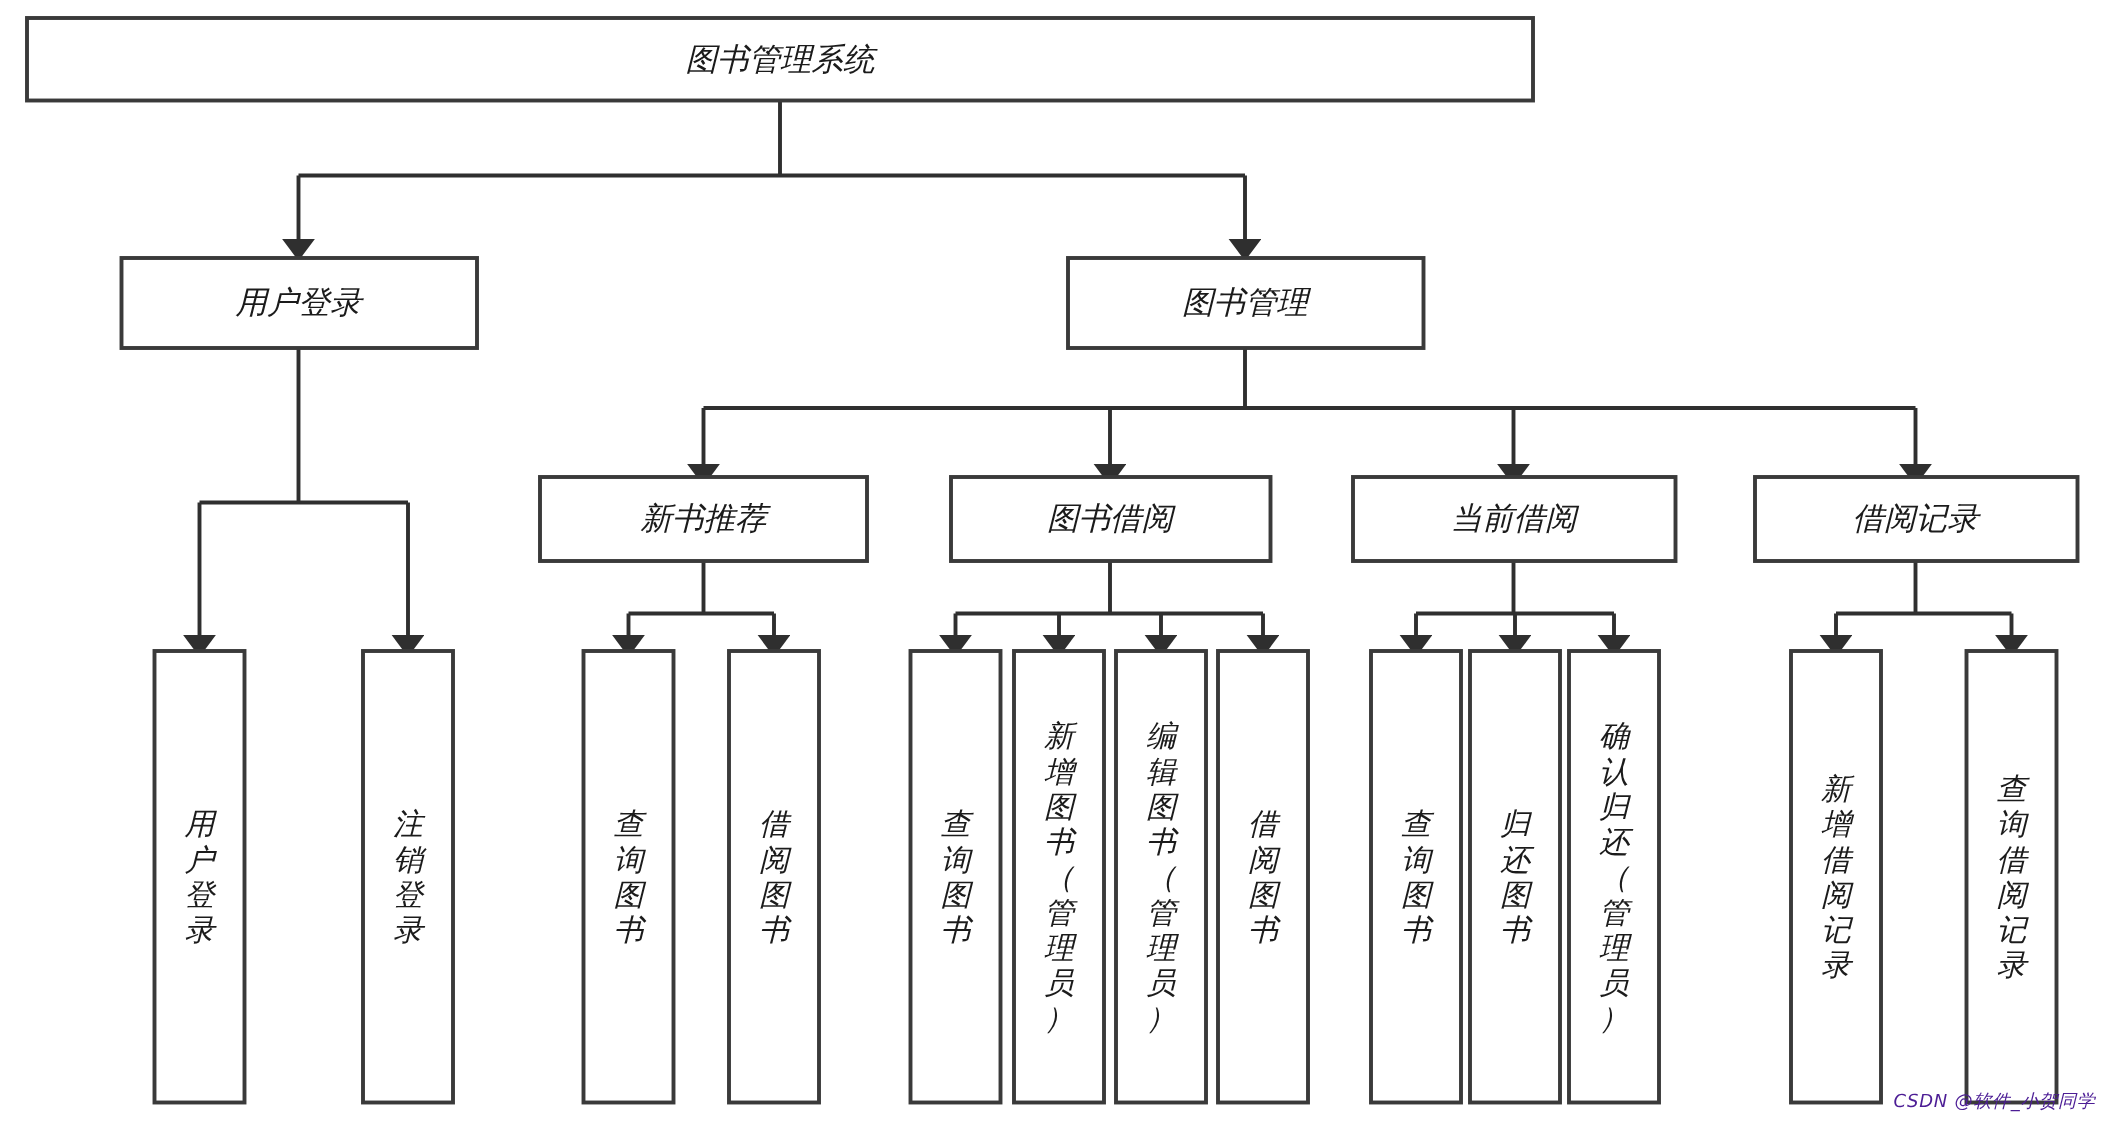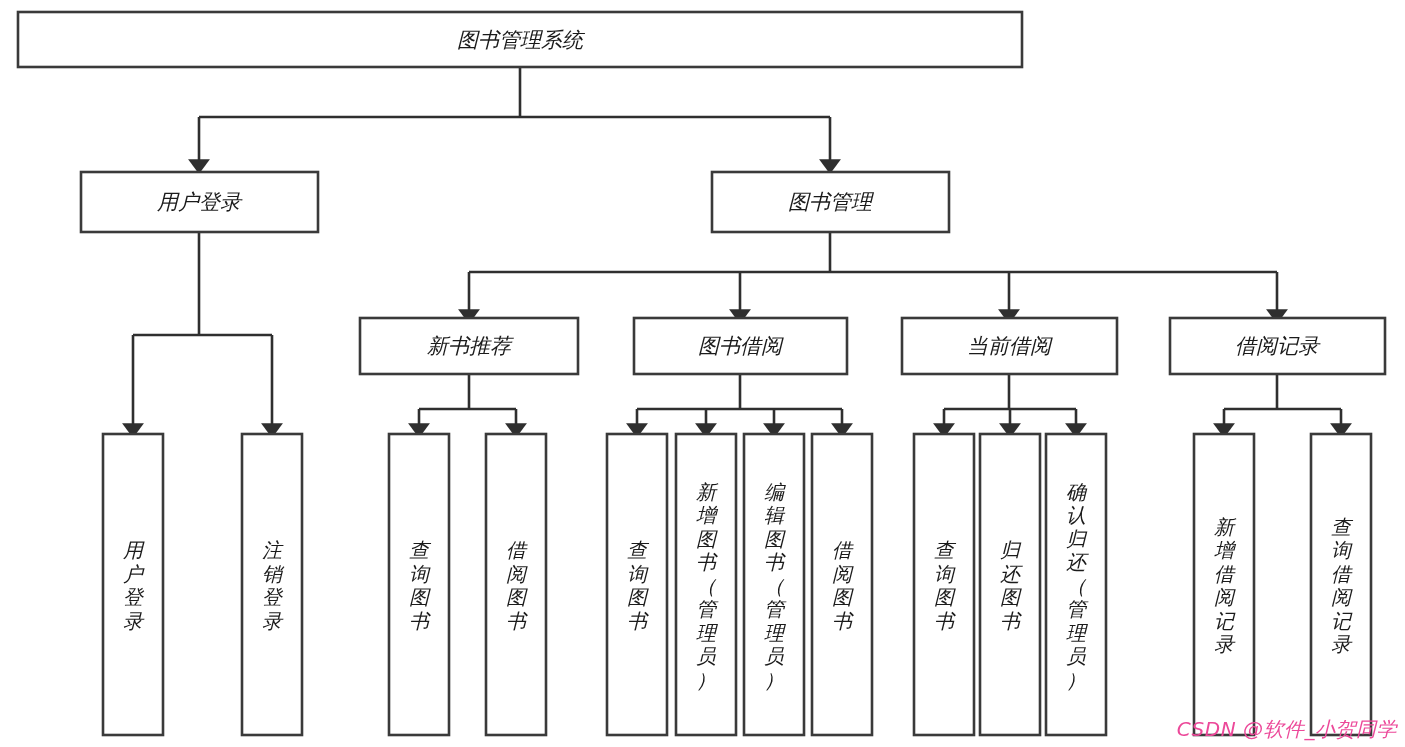--- a/index.html
+++ b/index.html
@@ -16,22 +16,22 @@
     font-family:"DejaVu Sans","Liberation Sans",sans-serif;
     fill:#1b1b1b;
     text-anchor:middle;
     dominant-baseline:middle;
   }
   .label-h{font-size:21px;}
   .label-v{font-size:20px;}
   .watermark{
     position:absolute;
     right:8px;bottom:4px;
-    font-size:20px;
-    color:#ec4899;
+    font-size:12px;
+    color:#4c1d95;
     font-family:"DejaVu Sans","Liberation Sans",sans-serif;
     letter-spacing:.5px;
     white-space:nowrap;
     pointer-events:none;
   }
 </style>
 </head>
 <body>
 
 <div id="diagram-root">

